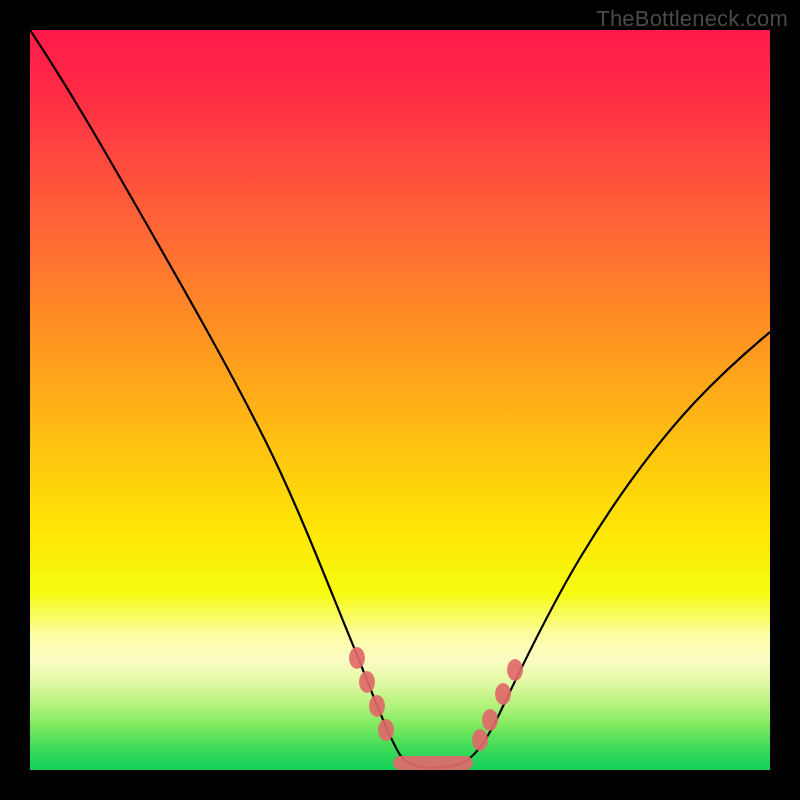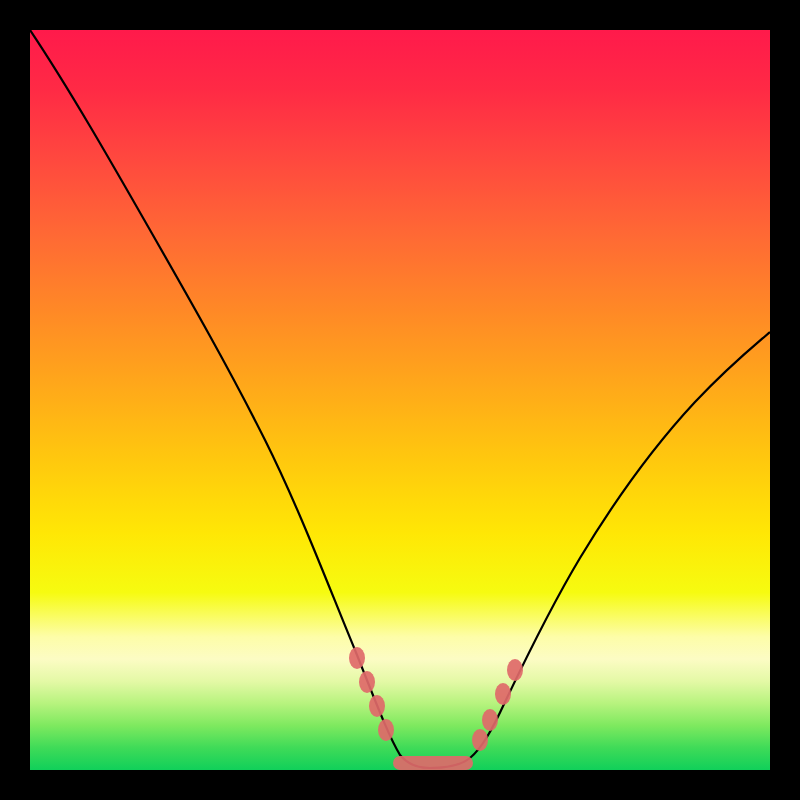--- a/index.html
+++ b/index.html
@@ -96,14 +96,15 @@
       <g fill="#e06a6a" opacity="0.92">
         <ellipse cx="450" cy="710" rx="8" ry="11"></ellipse>
         <ellipse cx="460" cy="690" rx="8" ry="11"></ellipse>
         <ellipse cx="473" cy="664" rx="8" ry="11"></ellipse>
         <ellipse cx="485" cy="640" rx="8" ry="11"></ellipse>
       </g>
     </svg>
 
   </div>
 
+  <div class="watermark">TheBottleneck.com</div>
 
 </div>
 
 </body></html>

